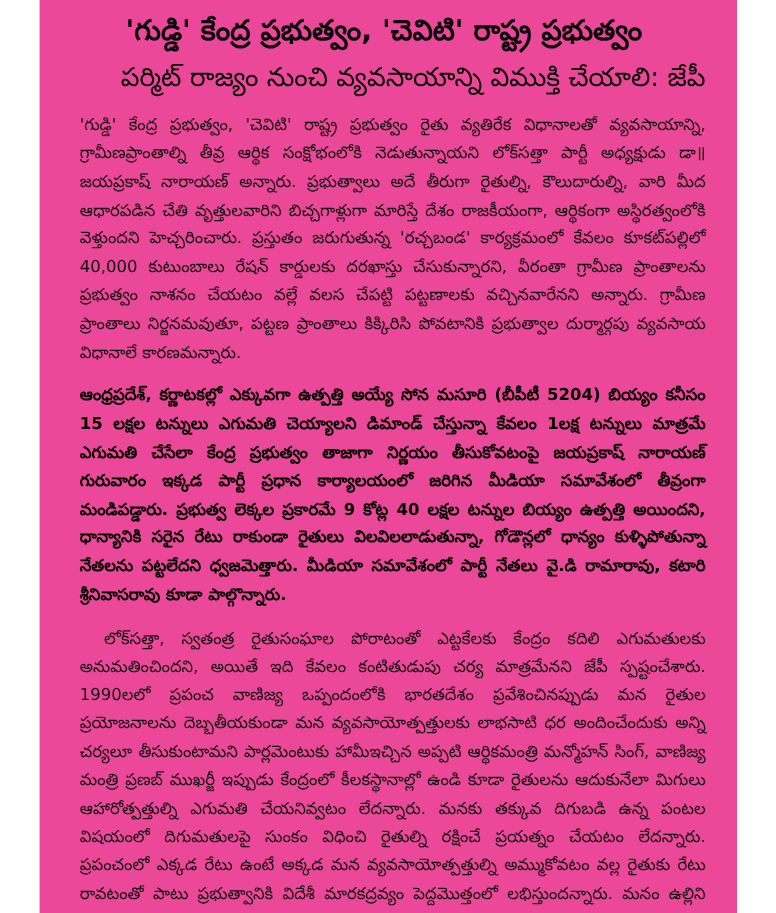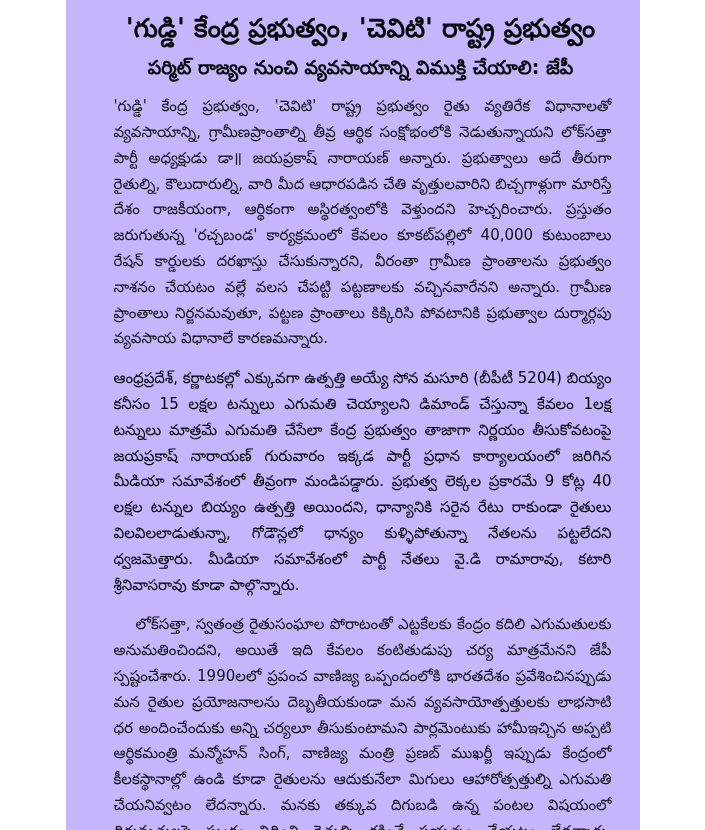--- a/index.html
+++ b/index.html
@@ -1,63 +1,63 @@
 <!DOCTYPE html>
 <html><head>
 <meta charset="utf-8">
 <style>
   html, body {
     margin: 0;
     padding: 0;
     background: #ffffff;
   }
   .page {
-    width: 574px;
+    width: 634px;
     height: 830px;
     margin: 0 auto;
-    background: #c4b5fd;
+    background: #ec4899;
     color: #000000;
     font-family: "DejaVu Sans", "Liberation Sans", sans-serif;
     box-sizing: border-box;
-    padding: 10px 28px 10px 44px;
+    padding: 10px 28px 10px 21px;
     overflow: hidden;
   }
   .headline {
     text-align: center;
     font-weight: 700;
     font-size: 26px;
     line-height: 1.45;
     color: #0a0a0a;
     margin: 0;
   }
   .headline .hl-line {
     display: block;
   }
   .subheadline {
-    text-align: center;
-    font-weight: 700;
-    font-size: 19px;
+    text-align: right;
+    font-weight: 400;
+    font-size: 24px;
     line-height: 1.4;
     color: #0a0a0a;
     margin: 6px 0 14px 0;
   }
   .body-text {
     font-size: 15px;
     line-height: 1.72;
     text-align: justify;
     color: #111111;
   }
   .para {
-    margin: 0 0 14px 4px;
+    margin: 0 0 14px 16px;
   }
   .para.indent {
     text-indent: 22px;
   }
   .para.bold {
-    font-weight: 400;
+    font-weight: 700;
     color: #000000;
   }
 </style>
 </head>
 <body>
 
 <div class="page">
 
   <h1 class="headline">
     <span class="hl-line">'గుడ్డి' కేంద్ర ప్రభుత్వం, 'చెవిటి' రాష్ట్ర ప్రభుత్వం</span>

